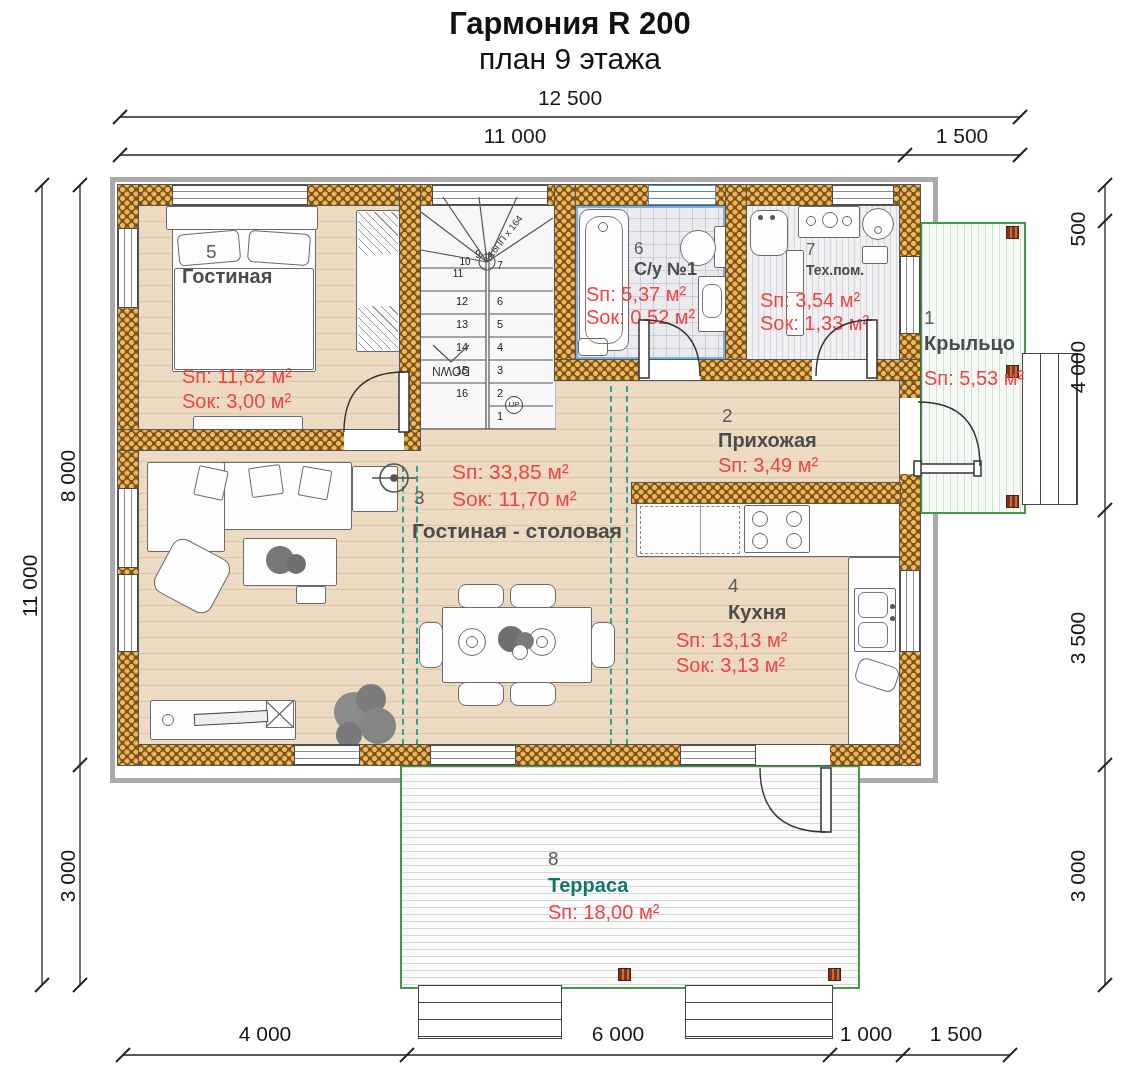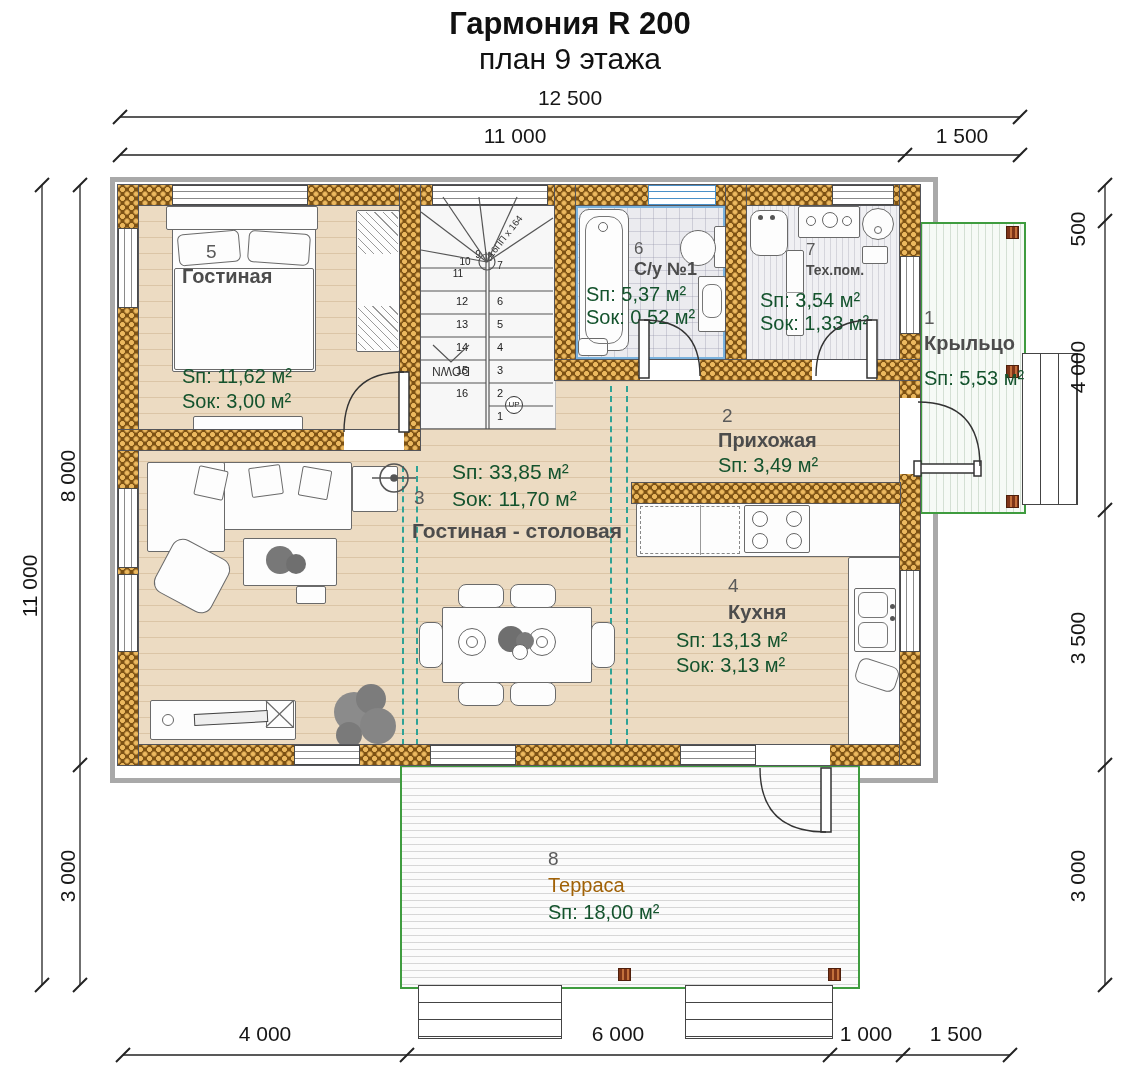--- a/index.html
+++ b/index.html
@@ -39,21 +39,21 @@
   .post{position:absolute;width:13px;height:13px;z-index:6;border:1px solid #4f1f0c;box-sizing:border-box;
         background:repeating-linear-gradient(90deg,#7e3418 0 3px,#c4703c 3px 5px)}
   .steps-v{position:absolute;z-index:2;border:1.5px solid #444;background-color:#fff;
         background-image:repeating-linear-gradient(90deg,transparent 0 17px,#444 17px 18px)}
   .steps-h{position:absolute;z-index:2;border:1.5px solid #444;background-color:#fff;
         background-image:repeating-linear-gradient(180deg,transparent 0 16px,#444 16px 17px)}
   .hatch{position:absolute;background-image:repeating-linear-gradient(45deg,transparent 0 5px,#9a9a9a 5px 6px);z-index:6}
   .lbl{position:absolute;z-index:15;color:#4c4c4c;white-space:nowrap}
   .rnum{font-size:19px;color:#5a5a5a;line-height:24px}
   .rname{font-size:20px;font-weight:bold;color:#4c4c4c;line-height:25px}
-  .rarea{font-size:20px;color:#14532d;line-height:25px}
+  .rarea{font-size:20px;color:#ef4444;line-height:25px}
   .dim{position:absolute;font-size:21px;color:#161616;text-align:center;z-index:20;white-space:nowrap}
   .rot{transform:rotate(-90deg)}
   .stnum{position:absolute;font-size:11px;color:#222;z-index:12;width:16px;text-align:center;line-height:13px}
   .title{position:absolute;left:0;width:1140px;text-align:center;color:#111;z-index:20}
   svg.overlay{position:absolute;left:0;top:0;z-index:30;pointer-events:none}
   .upcirc{position:absolute;z-index:12;border:1.5px solid #333;border-radius:50%;background:#fff;
           font-size:8px;text-align:center;color:#222;box-sizing:border-box}
   .vline{position:absolute;background:#999;width:1px;z-index:6}
 </style>
 </head>
@@ -277,21 +277,21 @@
   <div class="rnum">4</div>
   <div class="rname" style="line-height:28px">Кухня</div>
 </div>
 <div class="lbl" style="left:676px;top:628px">
   <div class="rarea" style="line-height:25px">Sп: 13,13 м²</div>
   <div class="rarea" style="line-height:25px">Sок: 3,13 м²</div>
 </div>
 
 <div class="lbl" style="left:548px;top:846px">
   <div class="rnum" style="line-height:26px">8</div>
-  <div class="rname" style="font-weight:normal;color:#a16207;line-height:27px">Терраса</div>
+  <div class="rname" style="font-weight:bold;color:#0f766e;line-height:27px">Терраса</div>
   <div class="rarea" style="line-height:27px">Sп: 18,00 м²</div>
 </div>
 
 <div class="lbl" style="left:924px;top:306px">
   <div class="rnum" style="line-height:24px">1</div>
   <div class="rname" style="line-height:26px">Крыльцо</div>
   <div class="rarea" style="margin-top:10px">Sп: 5,53 м²</div>
 </div>
 
 <svg class="overlay" width="1140" height="1080" viewBox="0 0 1140 1080">

